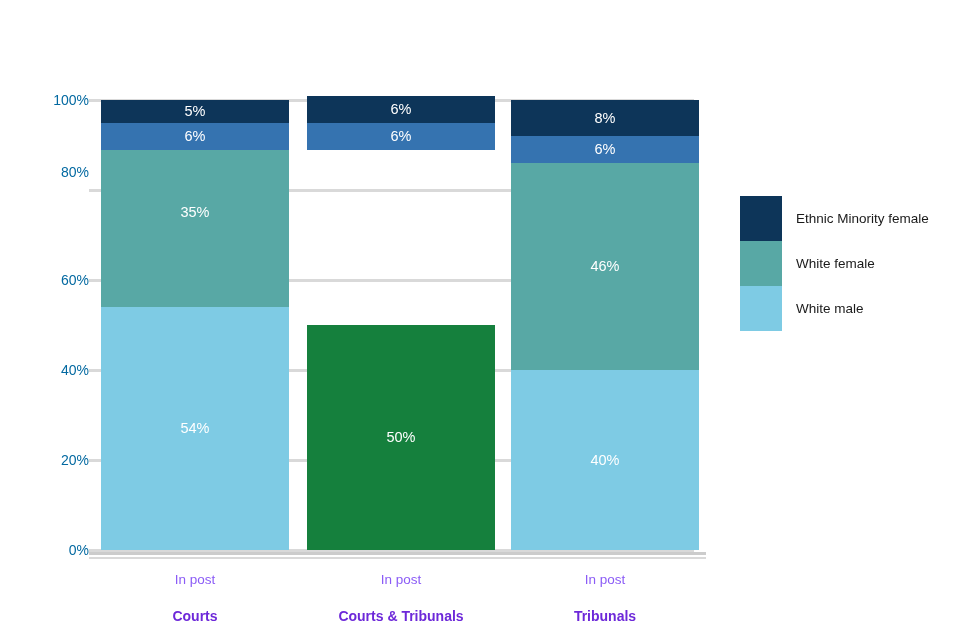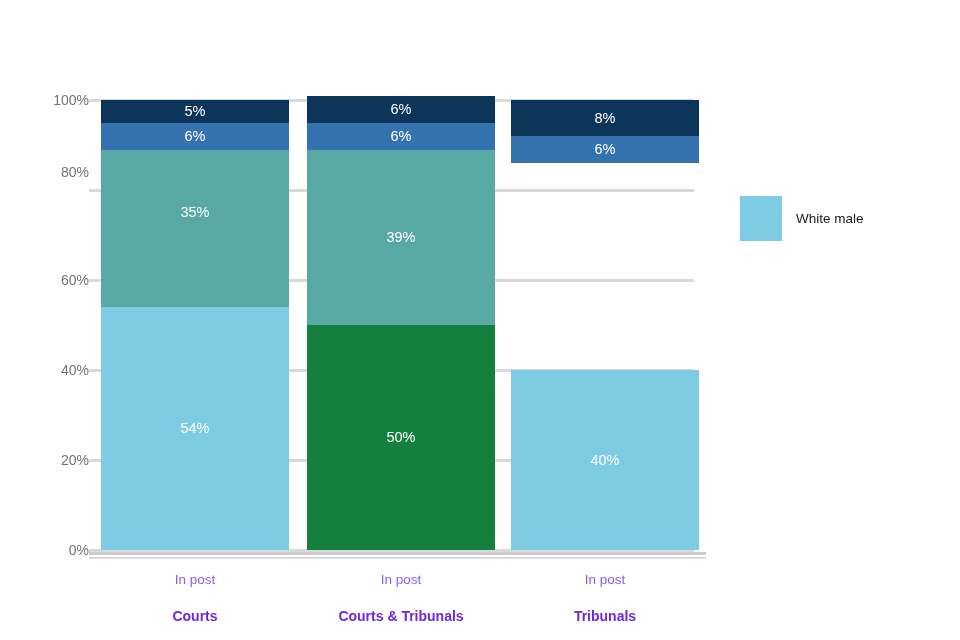--- a/index.html
+++ b/index.html
@@ -25,21 +25,21 @@
     left: 0; width: 605px;
     height: 3px;
     background: #d9d9d9;
   }
   .y-tick-label {
     position: absolute;
     right: 0;
     width: 78px;
     text-align: right;
     font-size: 14px;
-    color: #737373;
+    color: #0369a1;
     transform: translateY(-50%);
   }
   .y-labels { position: absolute; left: 0; top: 100px; width: 89px; height: 450px; }
 
   
   .axis-line {
     position: absolute;
     left: 89px; top: 552px;
     width: 617px; height: 3px;
     background: #cccccc;
@@ -134,34 +134,34 @@
             <span class="seg-label">6%</span>
           </div>
           <div class="segment" style="bottom: 427.5px; height: 22.5px; background: rgb(13, 53, 89);">
             <span class="seg-label">5%</span>
           </div>
         </div>
         <div class="bar-group" style="left: 206px; width: 188px; height: 450px;">
           <div class="segment" style="bottom: 0px; height: 225px; background: #15803d;">
             <span class="seg-label">50%</span>
           </div>
-          <div class="segment" style="bottom: 225px; height: 175.5px; background: rgb(88, 168, 165);">
-            <span class="seg-label">39%</span>
-          </div>
           <div class="segment" style="bottom: 400.5px; height: 27px; background: rgb(53, 115, 176);">
             <span class="seg-label">6%</span>
           </div>
           <div class="segment" style="bottom: 427.5px; height: 27px; background: rgb(13, 53, 89);">
             <span class="seg-label">6%</span>
           </div>
         </div>
         <div class="bar-group" style="left: 410px; width: 188px; height: 450px;">
           <div class="segment" style="bottom: 0px; height: 180px; background: rgb(126, 203, 228);">
             <span class="seg-label">40%</span>
           </div>
+          <div class="segment" style="bottom: 180px; height: 207px; background: rgb(88, 168, 165);">
+            <span class="seg-label">46%</span>
+          </div>
           <div class="segment" style="bottom: 387px; height: 27px; background: rgb(53, 115, 176);">
             <span class="seg-label">6%</span>
           </div>
           <div class="segment" style="bottom: 414px; height: 36px; background: rgb(13, 53, 89);">
             <span class="seg-label">8%</span>
           </div>
         </div>
       </div>
   </div>
 
@@ -178,18 +178,26 @@
         <div class="cat-main">Courts &amp; Tribunals</div>
       </div>
       <div class="cat-block" style="left: 511px; top: 572px; width: 188px;">
         <div class="cat-sub">In post</div>
         <div class="cat-main">Tribunals</div>
       </div>
     </div>
 
   <div class="legend" id="legend">
       <div class="legend-row">
+        <div class="legend-swatch" style="background: rgb(13, 53, 89);"></div>
+        <div class="legend-label">Ethnic Minority female</div>
+      </div>
+      <div class="legend-row">
+        <div class="legend-swatch" style="background: rgb(88, 168, 165);"></div>
+        <div class="legend-label">White female</div>
+      </div>
+      <div class="legend-row">
         <div class="legend-swatch" style="background: rgb(126, 203, 228);"></div>
         <div class="legend-label">White male</div>
       </div>
     </div>
 
 </div>
 
 </body></html>

